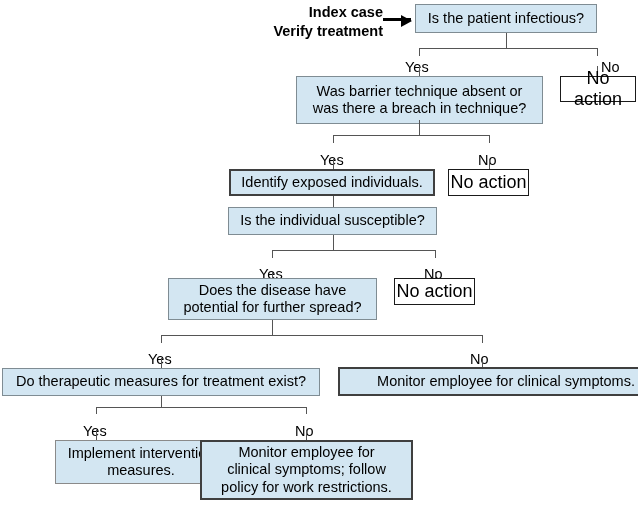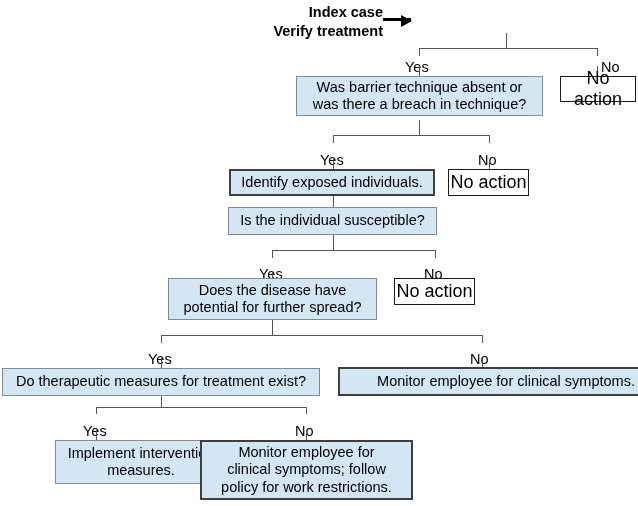--- a/index.html
+++ b/index.html
@@ -36,35 +36,38 @@
 <body>
 
 <div id="canvas">
 
   <div class="caption" style="left:243px;top:3px;width:140px;">
     <div>Index case</div>
     <div>Verify treatment</div>
   </div>
   <div class="arrow" style="left:383px;top:18px;width:28px;"></div>
 
+  <div class="box q" style="left:415px;top:4px;width:182px;height:29px;">
+    <span>Is the patient infectious?</span>
+  </div>
 
   <div class="v" style="left:506px;top:33px;height:15px;"></div>
   <div class="h" style="left:419px;top:48px;width:178px;"></div>
   <div class="v" style="left:419px;top:48px;height:8px;"></div>
   <div class="v" style="left:597px;top:48px;height:8px;"></div>
   <div class="label" style="left:405px;top:52px;">Yes</div>
   <div class="label" style="left:601px;top:52px;">No</div>
   <div class="v" style="left:419px;top:66px;height:10px;"></div>
   <div class="v" style="left:597px;top:66px;height:10px;"></div>
 
   <div class="box noaction" style="left:560px;top:76px;width:76px;height:26px;">
     <span>No action</span>
   </div>
 
-  <div class="box q" style="left:296px;top:76px;width:247px;height:40px;padding:4px 8px;">
+  <div class="box q" style="left:296px;top:76px;width:247px;height:48px;padding:4px 8px;">
     <span>Was barrier technique absent or was there a breach in technique?</span>
   </div>
 
   <div class="v" style="left:419px;top:120px;height:15px;"></div>
   <div class="h" style="left:333px;top:135px;width:156px;"></div>
   <div class="v" style="left:333px;top:135px;height:8px;"></div>
   <div class="v" style="left:489px;top:135px;height:8px;"></div>
   <div class="label" style="left:320px;top:145px;">Yes</div>
   <div class="label" style="left:478px;top:145px;">No</div>
   <div class="v" style="left:333px;top:159px;height:10px;"></div>

